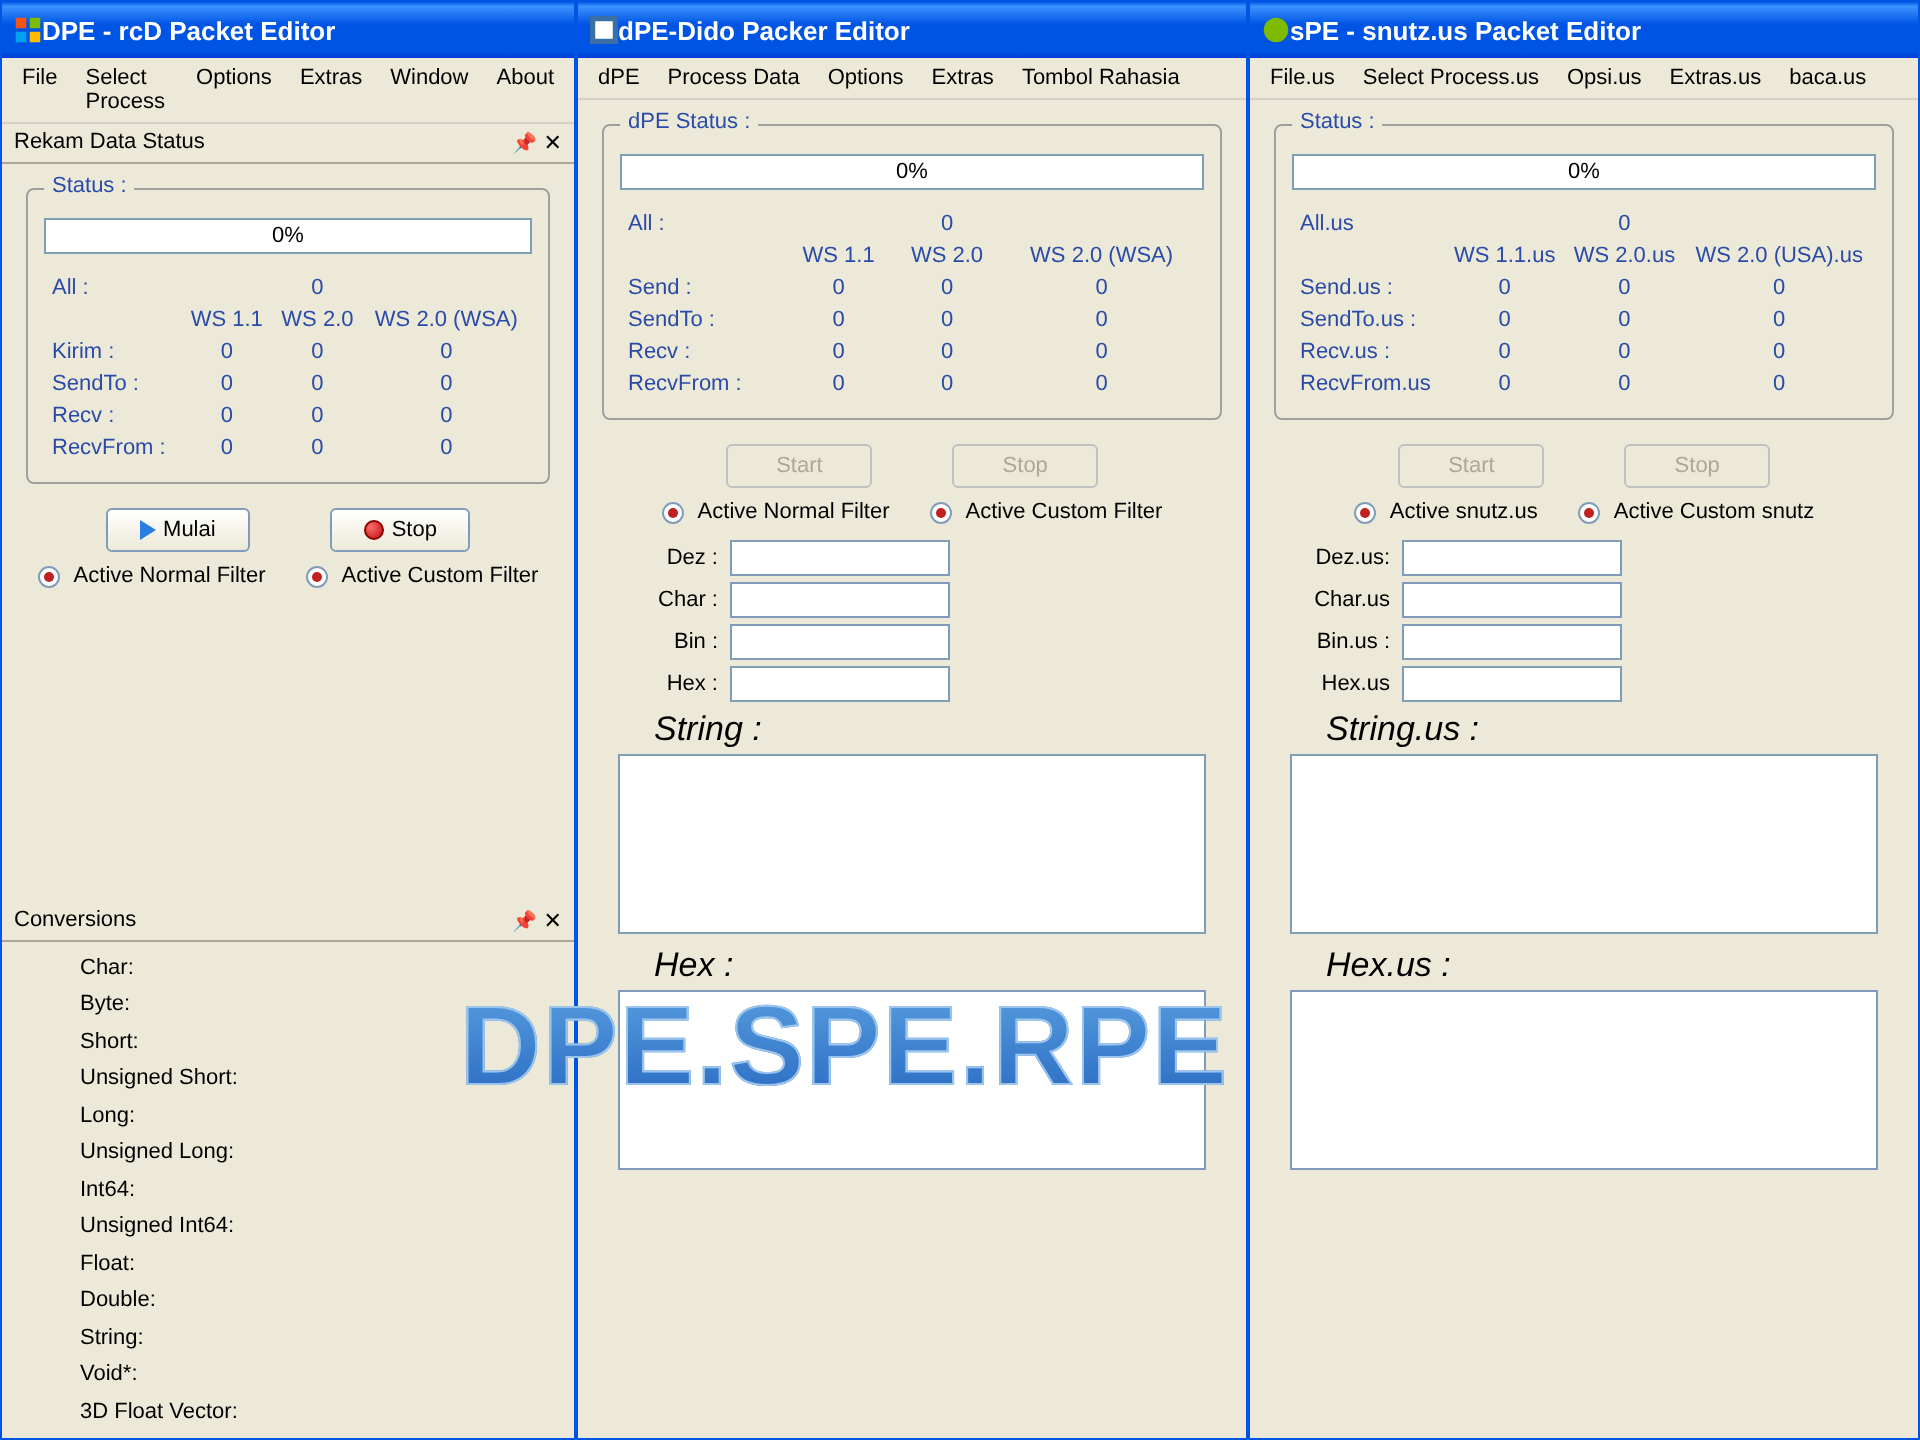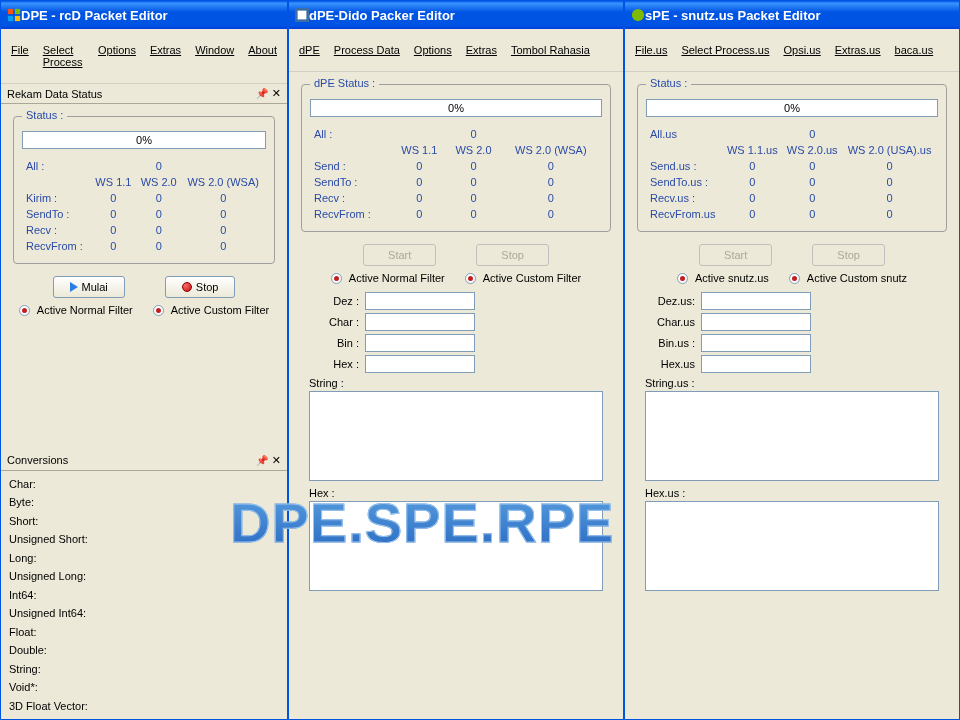--- a/index.html
+++ b/index.html
@@ -3,23 +3,23 @@
 <meta charset="utf-8">
 <style>
 * { box-sizing: border-box; margin: 0; padding: 0; }
 body { font-family: Tahoma, sans-serif; font-size: 11px; background: #fff; width: 960px; height: 720px; position: relative; overflow: hidden; }
 .container { display: flex; width: 960px; height: 720px; }
 .window { border: 1px solid #0054e3; background: #ece9d8; display: flex; flex-direction: column; }
 .win1 { width: 288px; }
 .win2 { width: 336px; }
 .win3 { width: 336px; }
 .titlebar { background: linear-gradient(to bottom, #0058e6 0%, #3a93ff 8%, #0054e3 40%, #0054e3 88%, #003dd9 100%); color: #fff; height: 28px; display: flex; align-items: center; padding: 0 6px; font-size: 13px; font-weight: bold; }
-.menubar { background: #ece9d8; padding: 13px 4px; display: flex; gap: 2px; font-size: 11px; border-bottom: 1px solid #d4d0c8; text-decoration: underline; }
+.menubar { background: #ece9d8; padding: 2px 4px; display: flex; gap: 2px; font-size: 11px; border-bottom: 1px solid #d4d0c8; }
 .menubar span { padding: 2px 6px; cursor: pointer; }
-.panel-header { background: #ece9d8; padding: 3px 6px; display: flex; justify-content: space-between; align-items: center; border-bottom: 1px solid #aca899; }
+.panel-header { background: #ece9d8; padding: 3px 6px; display: flex; justify-content: space-between; border-bottom: 1px solid #aca899; }
 .panel-header .pin { font-size: 10px; }
 .panel-body { background: #ece9d8; padding: 8px; }
 .status-group { border: 1px solid #9f9f9f; border-radius: 4px; padding: 10px 8px 8px; position: relative; background: #ece9d8; margin: 4px; }
 .status-group .legend { position: absolute; top: -8px; left: 8px; background: #ece9d8; padding: 0 4px; color: #2a4ba8; font-size: 11px; }
 .progress-bar { border: 1px solid #7f9db9; background: #fff; height: 18px; display: flex; align-items: center; justify-content: center; margin: 4px 0 8px; }
 .stats-table { width: 100%; font-size: 11px; color: #2a4ba8; }
 .stats-table td { padding: 1px 2px; }
 .stats-table .hdr { text-align: center; }
 .stats-table .val { text-align: center; }
 .btn { border: 1px solid #7f9db9; background: linear-gradient(#fff,#ece9d8); padding: 4px 16px; border-radius: 3px; cursor: pointer; font-size: 11px; display: inline-flex; align-items: center; gap: 4px; }
@@ -28,25 +28,25 @@
 .radio-row { display: flex; justify-content: center; gap: 20px; margin: 4px 0 8px; font-size: 11px; }
 .radio-row label { display: flex; align-items: center; gap: 7px; }
 .radio-dot { width: 11px; height: 11px; border: 1px solid #7f9db9; border-radius: 50%; display: inline-flex; align-items: center; justify-content: center; background: #fff; }
 .radio-dot.checked::after { content: ''; width: 5px; height: 5px; background: #4a8a36; border-radius: 50%; }
 .radio-dot.red.checked::after { background: #c02020; }
 .field-row { display: flex; align-items: center; margin: 3px 0; gap: 6px; }
 .field-row label { width: 50px; text-align: right; font-size: 11px; }
 .field-row input { border: 1px solid #7f9db9; height: 18px; width: 110px; padding: 0 3px; font-size: 11px; }
 .textarea-box { border: 1px solid #7f9db9; background: #fff; height: 90px; margin: 2px 0 6px; }
 .conv-list { padding: 4px 8px; font-size: 11px; line-height: 1.5; }
-.conv-list div { padding: 1px 0; }
+.conv-list div { padding: 1px 0; margin-left: 31px; }
 .play-icon { width: 0; height: 0; border-left: 8px solid #2a7de1; border-top: 5px solid transparent; border-bottom: 5px solid transparent; display: inline-block; }
 .stop-icon { width: 10px; height: 10px; background: radial-gradient(circle at 30% 30%, #ff6b6b, #c01010); border-radius: 50%; border: 1px solid #8b0000; display: inline-block; }
 .watermark { position: absolute; top: 490px; left: 230px; font-size: 56px; font-weight: bold; font-family: Liberation Sans, sans-serif; background: linear-gradient(#5aa0e0,#2868c0); -webkit-background-clip: text; background-clip: text; color: transparent; -webkit-text-stroke: 1px #9cc5ee; pointer-events: none; z-index: 100; letter-spacing: 1px; }
-.sec-label { font-size: 11px; margin: 4px 0 2px; }
+.sec-label { font-size: 17px; margin: 4px 18px 2px; font-style: italic; }
 .win-icon { width:14px; height:14px; display:inline-block; }
 </style>
 </head>
 <body>
 
 <div class="container">
 
 <div class="window win1">
   <div class="titlebar">
     <span class="win-icon">

